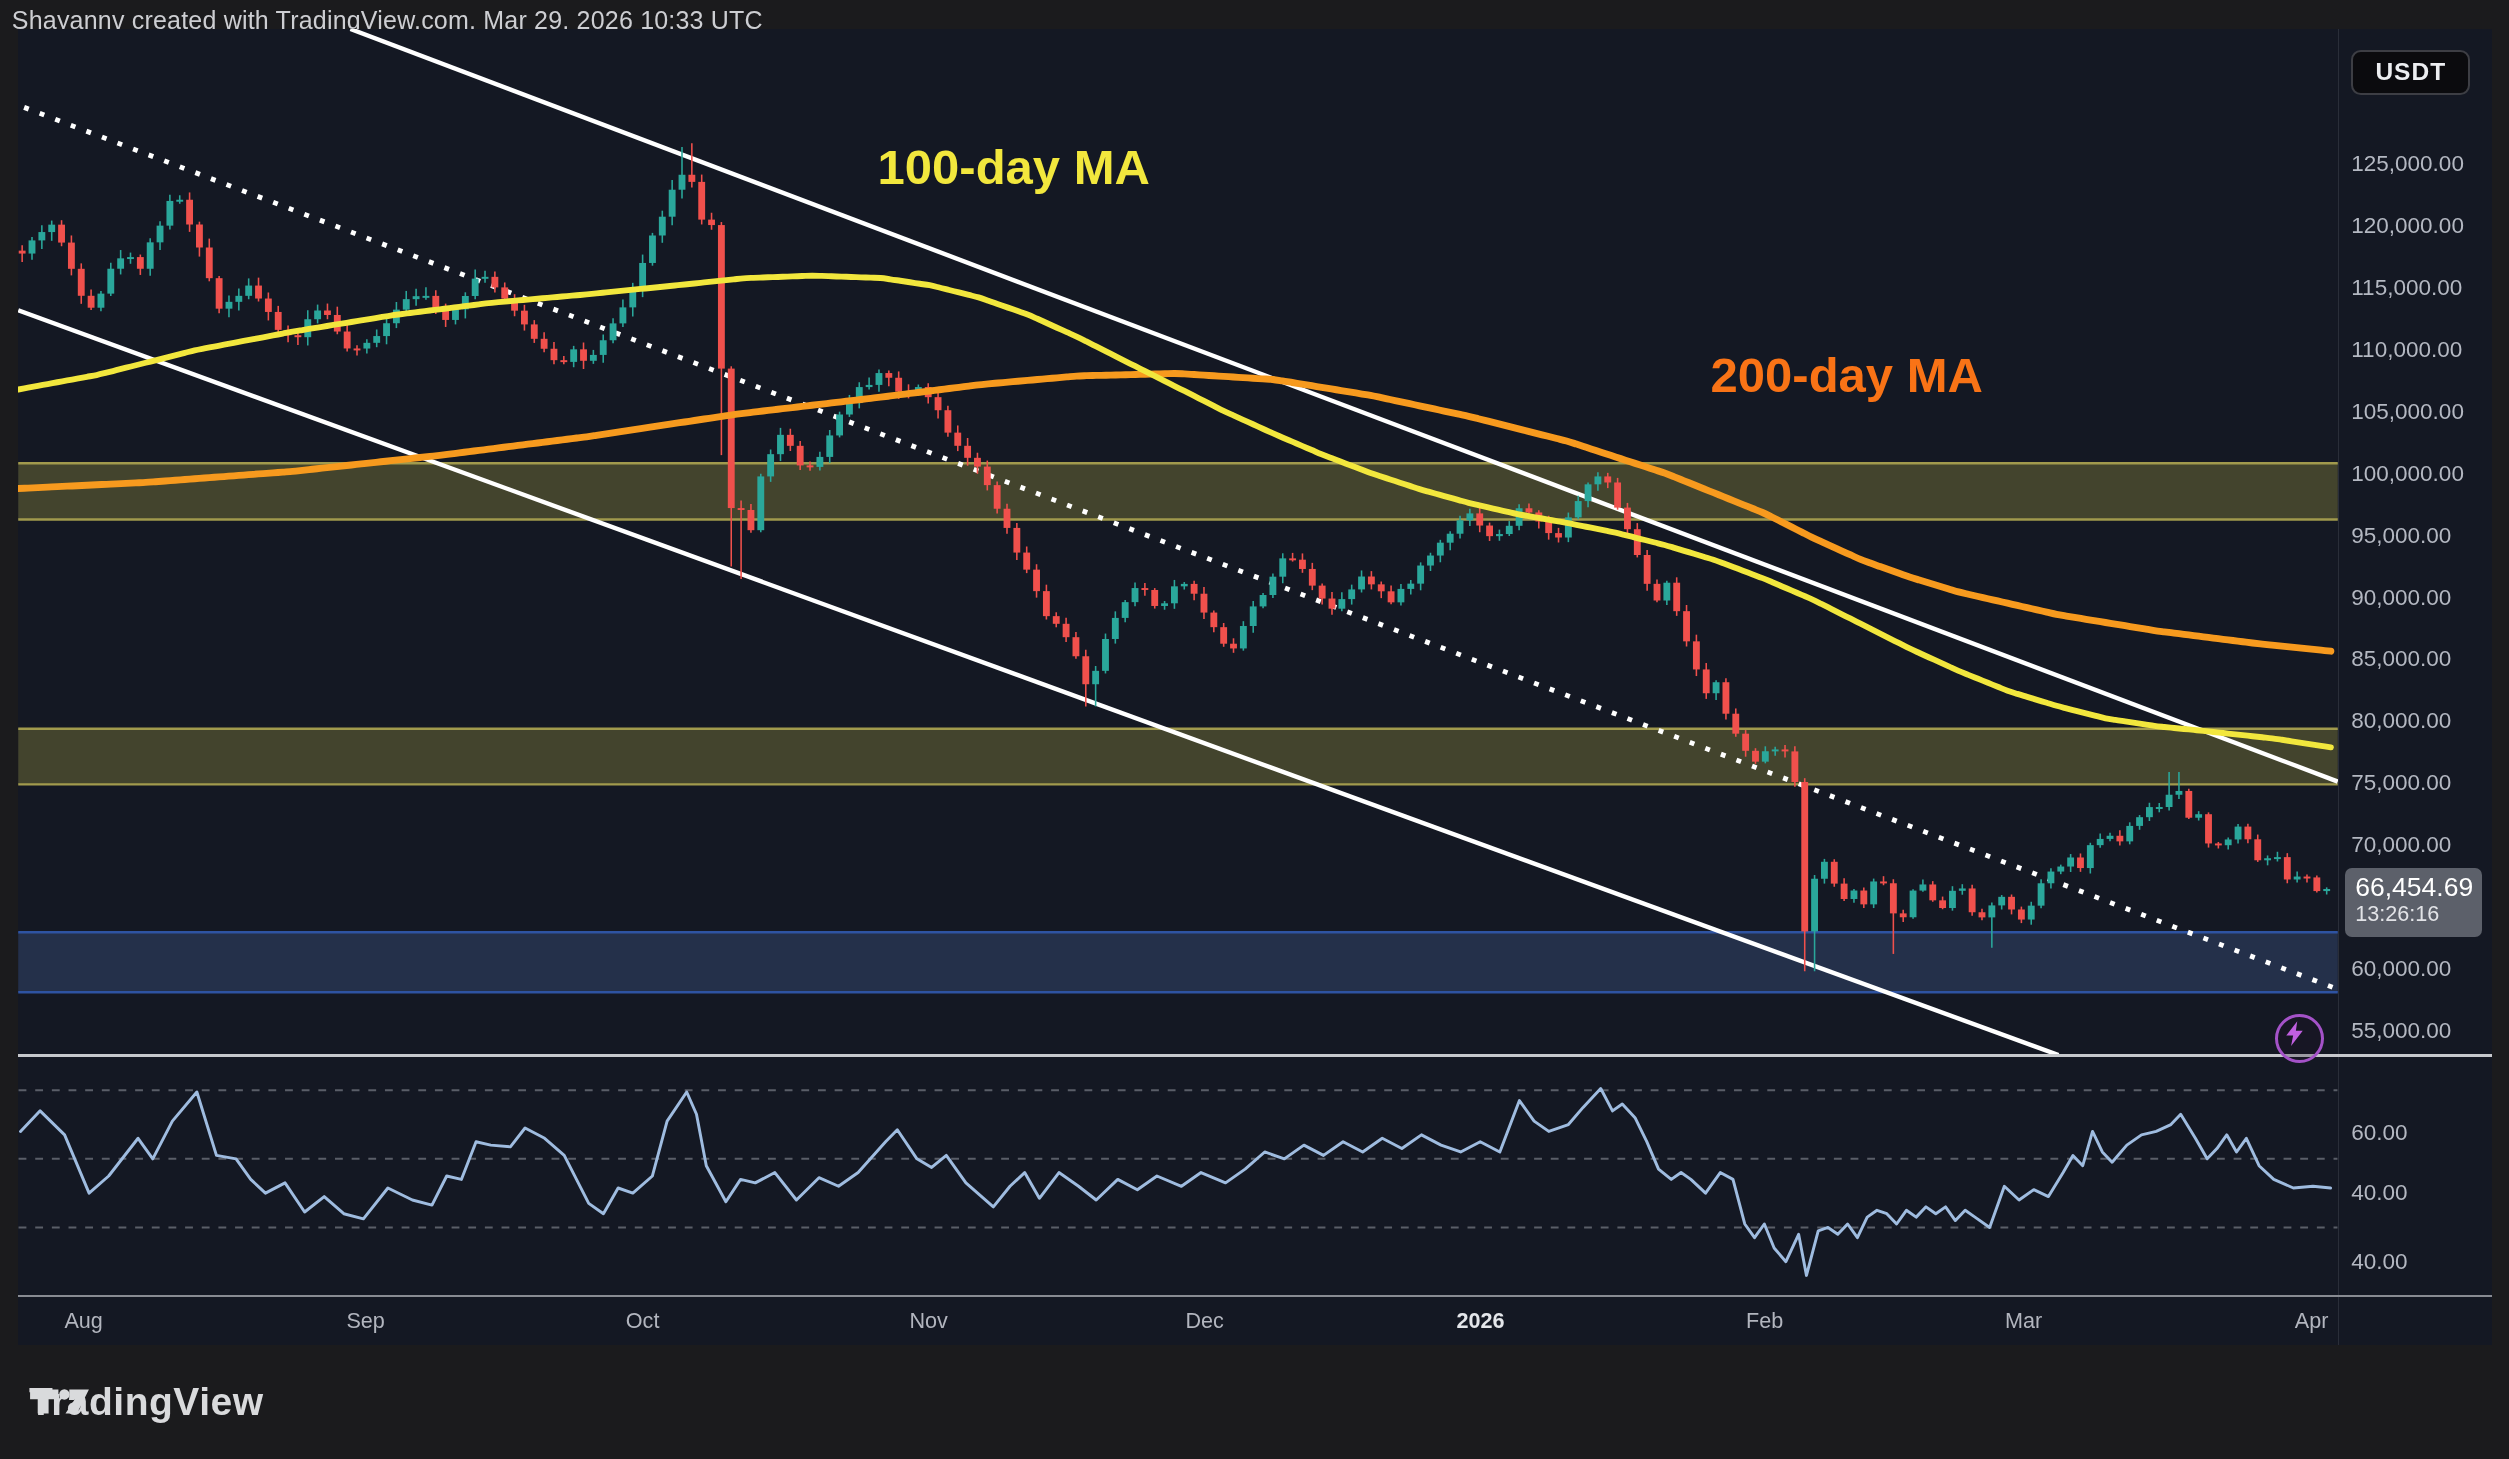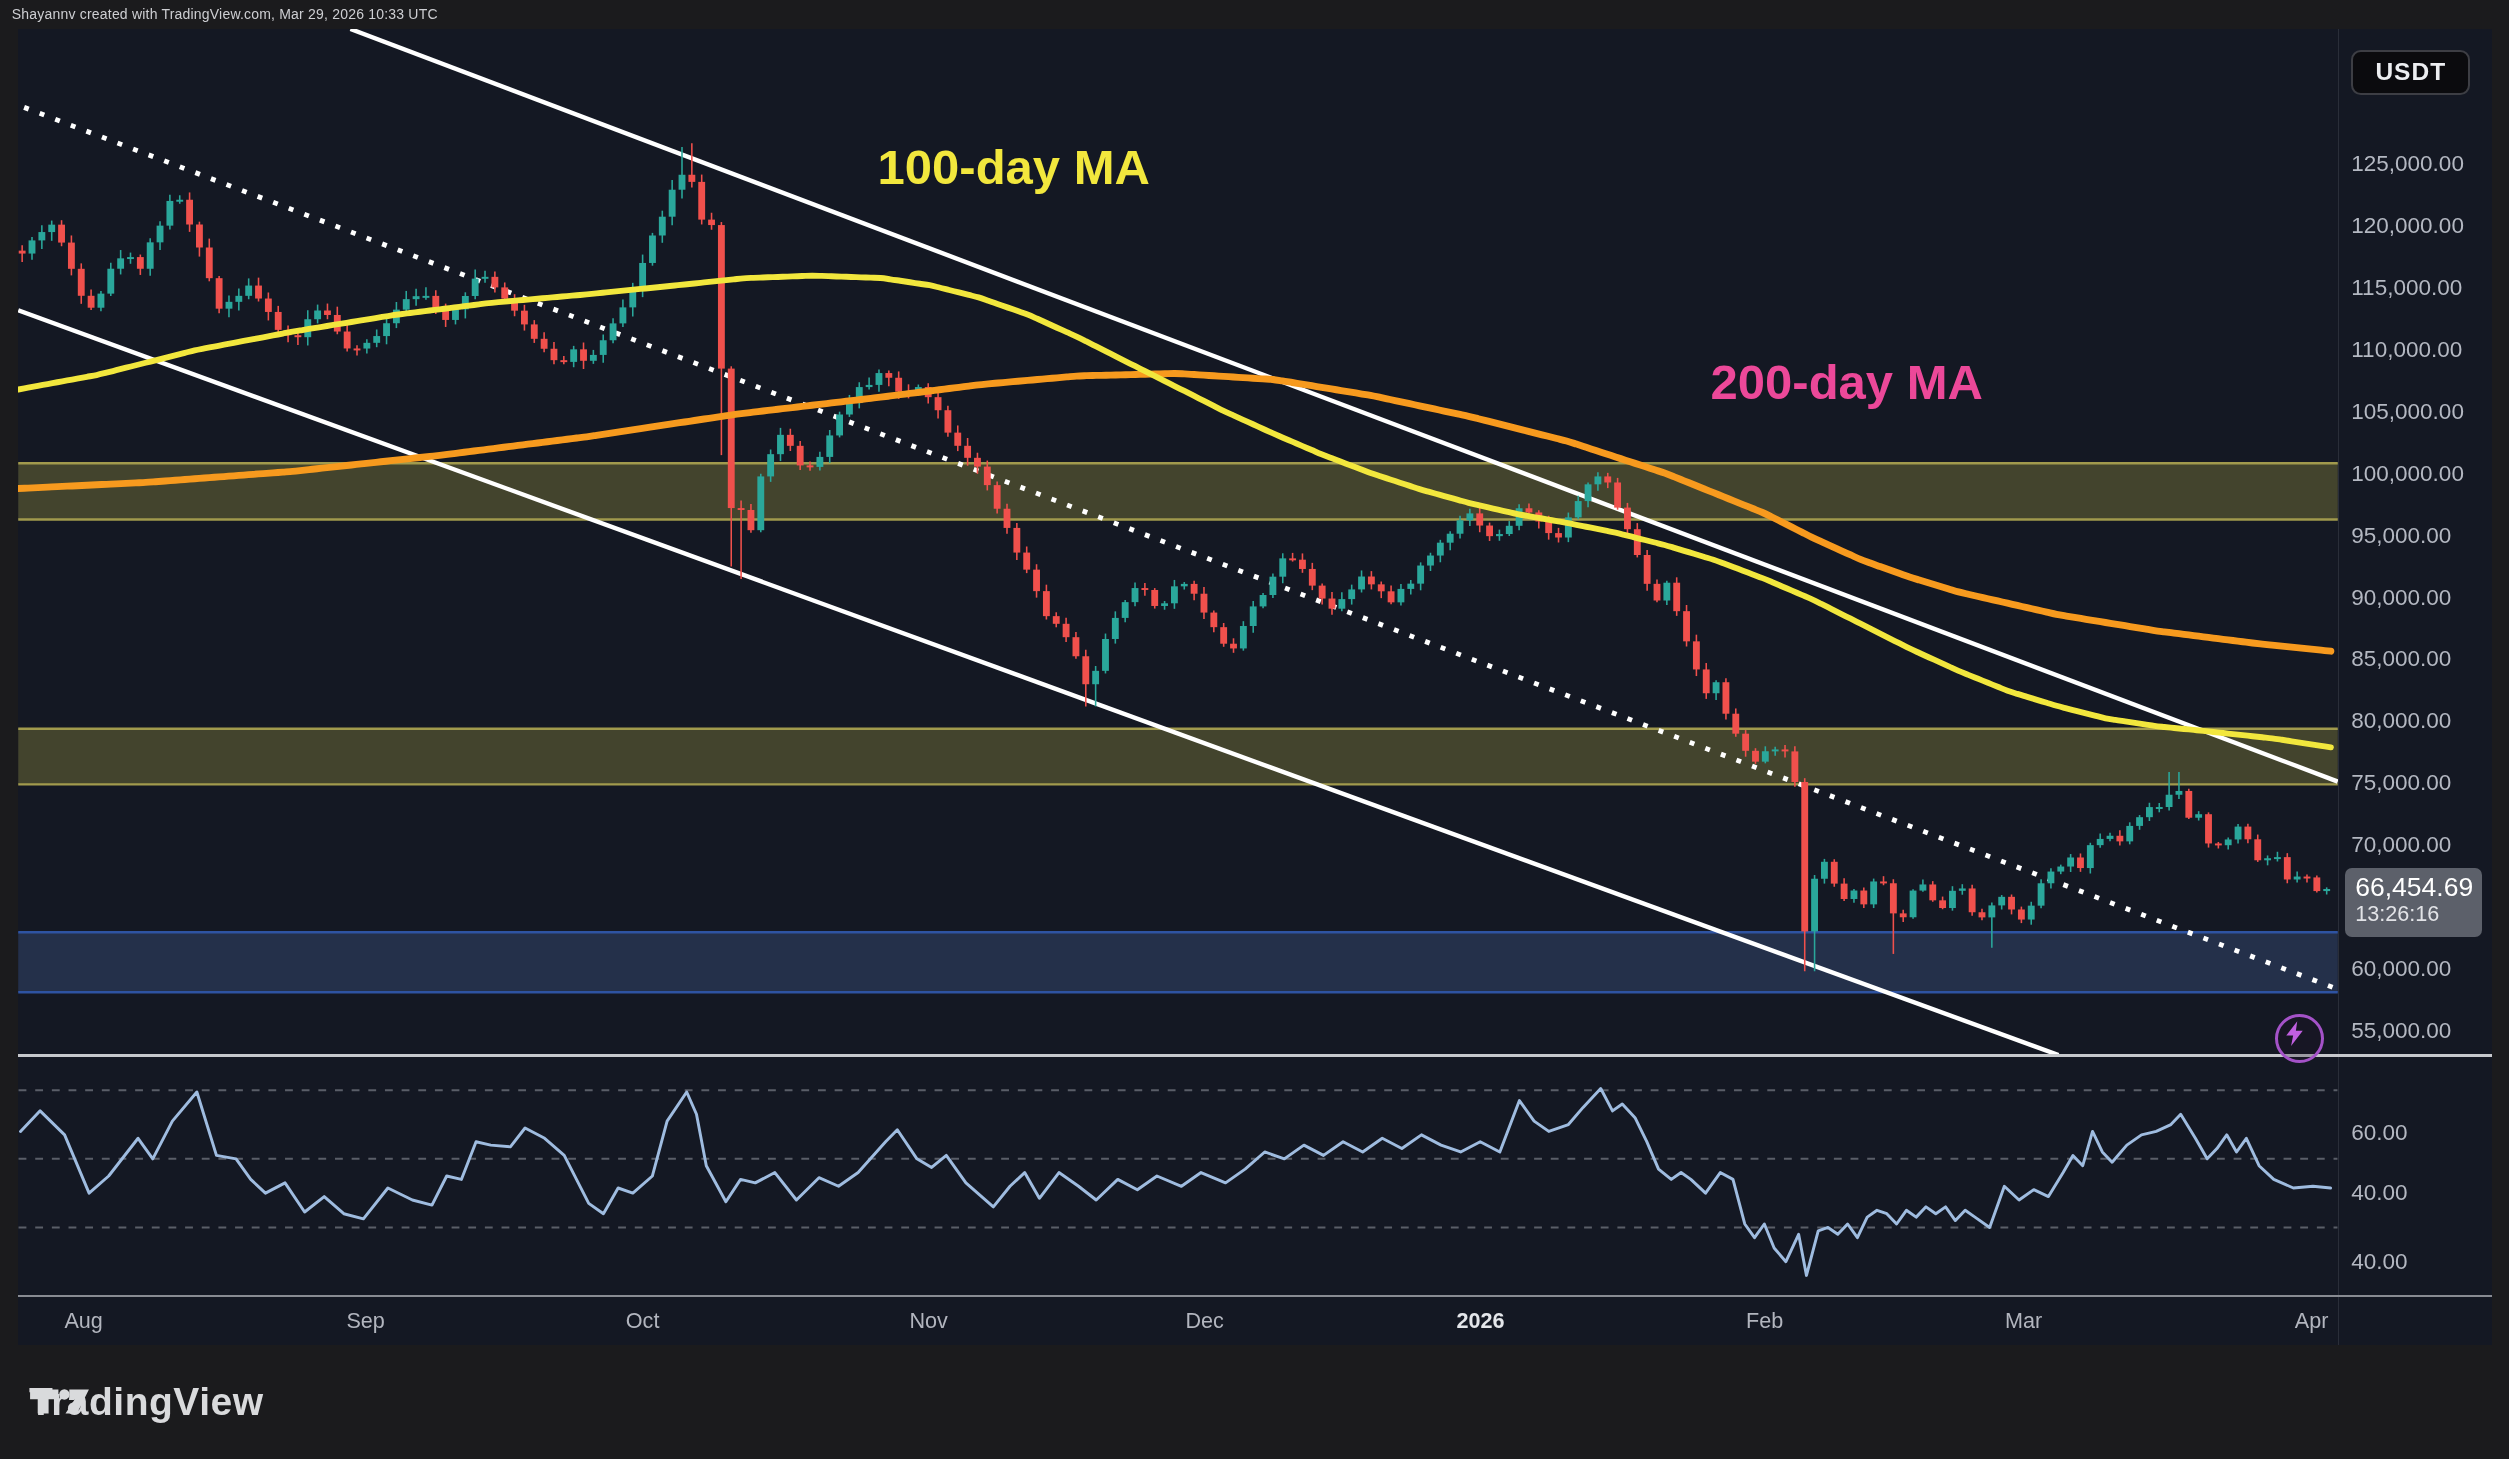--- a/index.html
+++ b/index.html
@@ -1,39 +1,39 @@
 <!DOCTYPE html>
 <html><head>
 <meta charset="utf-8">
 <style>
   * { margin:0; padding:0; box-sizing:border-box; }
   html,body { width:2509px; height:1459px; background:#1b1b1d; overflow:hidden;
               font-family:"Liberation Sans", sans-serif; }
-  #attribution { position:absolute; left:11.8px; top:5.9px; font-size:14px; color:#cdced2; letter-spacing:0.2px; }
+  #attribution { position:absolute; left:11.8px; top:5.9px; font-size:25px; color:#cdced2; letter-spacing:0.2px; }
   #chart-root { position:absolute; left:17.6px; top:29px; width:2474px; height:1316px; background:#141823; }
   #price-pane  { position:absolute; left:0; top:0; width:2320px; height:1026px; }
   #rsi-pane    { position:absolute; left:0; top:1026px; width:2320px; height:241px; }
   #pane-separator { position:absolute; left:0; top:1025px; width:2474px; height:2.5px; background:#c6c8cc; z-index:6; }
   #rsi-bottom     { position:absolute; left:0; top:1266px; width:2474px; height:2px; background:#888b92; z-index:6; }
   #axis-border    { position:absolute; left:2320px; top:0; width:1.5px; height:1316px; background:#2a2e39; z-index:5; }
   #right-axis  { position:absolute; left:2321px; top:0; width:153px; height:1316px; z-index:7; }
   .price-label { position:absolute; left:12.7px; transform:translateY(-50%); font-size:22.5px; color:#b4b8c2; white-space:nowrap; }
   #usdt-pill { position:absolute; left:12.7px; top:20.6px; width:119px; height:45px; background:#0b0b0e;
                border:2px solid #3d3e44; border-radius:9.8px; color:#eceef1; font-size:24.5px; font-weight:bold;
                display:flex; align-items:center; justify-content:center; letter-spacing:1px; }
   #price-badge { position:absolute; left:6.9px; width:137px; height:69px; background:#5c606a; border-radius:6.9px;
                  color:#ffffff; padding:3.9px 9.8px; line-height:1.15; z-index:8; }
   #price-badge .p1 { font-size:26.5px; }
   #price-badge .p2 { font-size:21.6px; color:#e2e3e7; }
   #time-axis { position:absolute; left:0; top:1267px; width:2320px; height:49px; }
   .time-label { position:absolute; top:50%; transform:translate(-50%,-50%); font-size:21.6px; color:#b2b5be; }
   .time-label.year { font-weight:bold; color:#e4e6ea; }
   .ma-label { position:absolute; font-size:49px; font-weight:bold; z-index:4; }
   #ma100-label { left:860px; top:110px;  color:#f2e73d; }
-  #ma200-label { left:1693px; top:325px; color:#ec4899; }
+  #ma200-label { left:1693px; top:318px; color:#f97316; }
   #flash-button { position:absolute; left:2257px; top:985px; width:49px; height:49px; border-radius:50%;
                   border:3.4px solid #a452c8; background:rgba(30,16,40,.25); z-index:8;
                   display:flex; align-items:center; justify-content:center; cursor:pointer; }
   #tv-logo { position:absolute; left:29px; top:1380px; display:flex; align-items:center; gap:15.7px; }
   #tv-logo-text { font-size:39px; font-weight:bold; color:#d9dadc; letter-spacing:0.5px; }
   svg { position:absolute; left:0; top:0; }
 </style>
 </head>
 <body>
 

